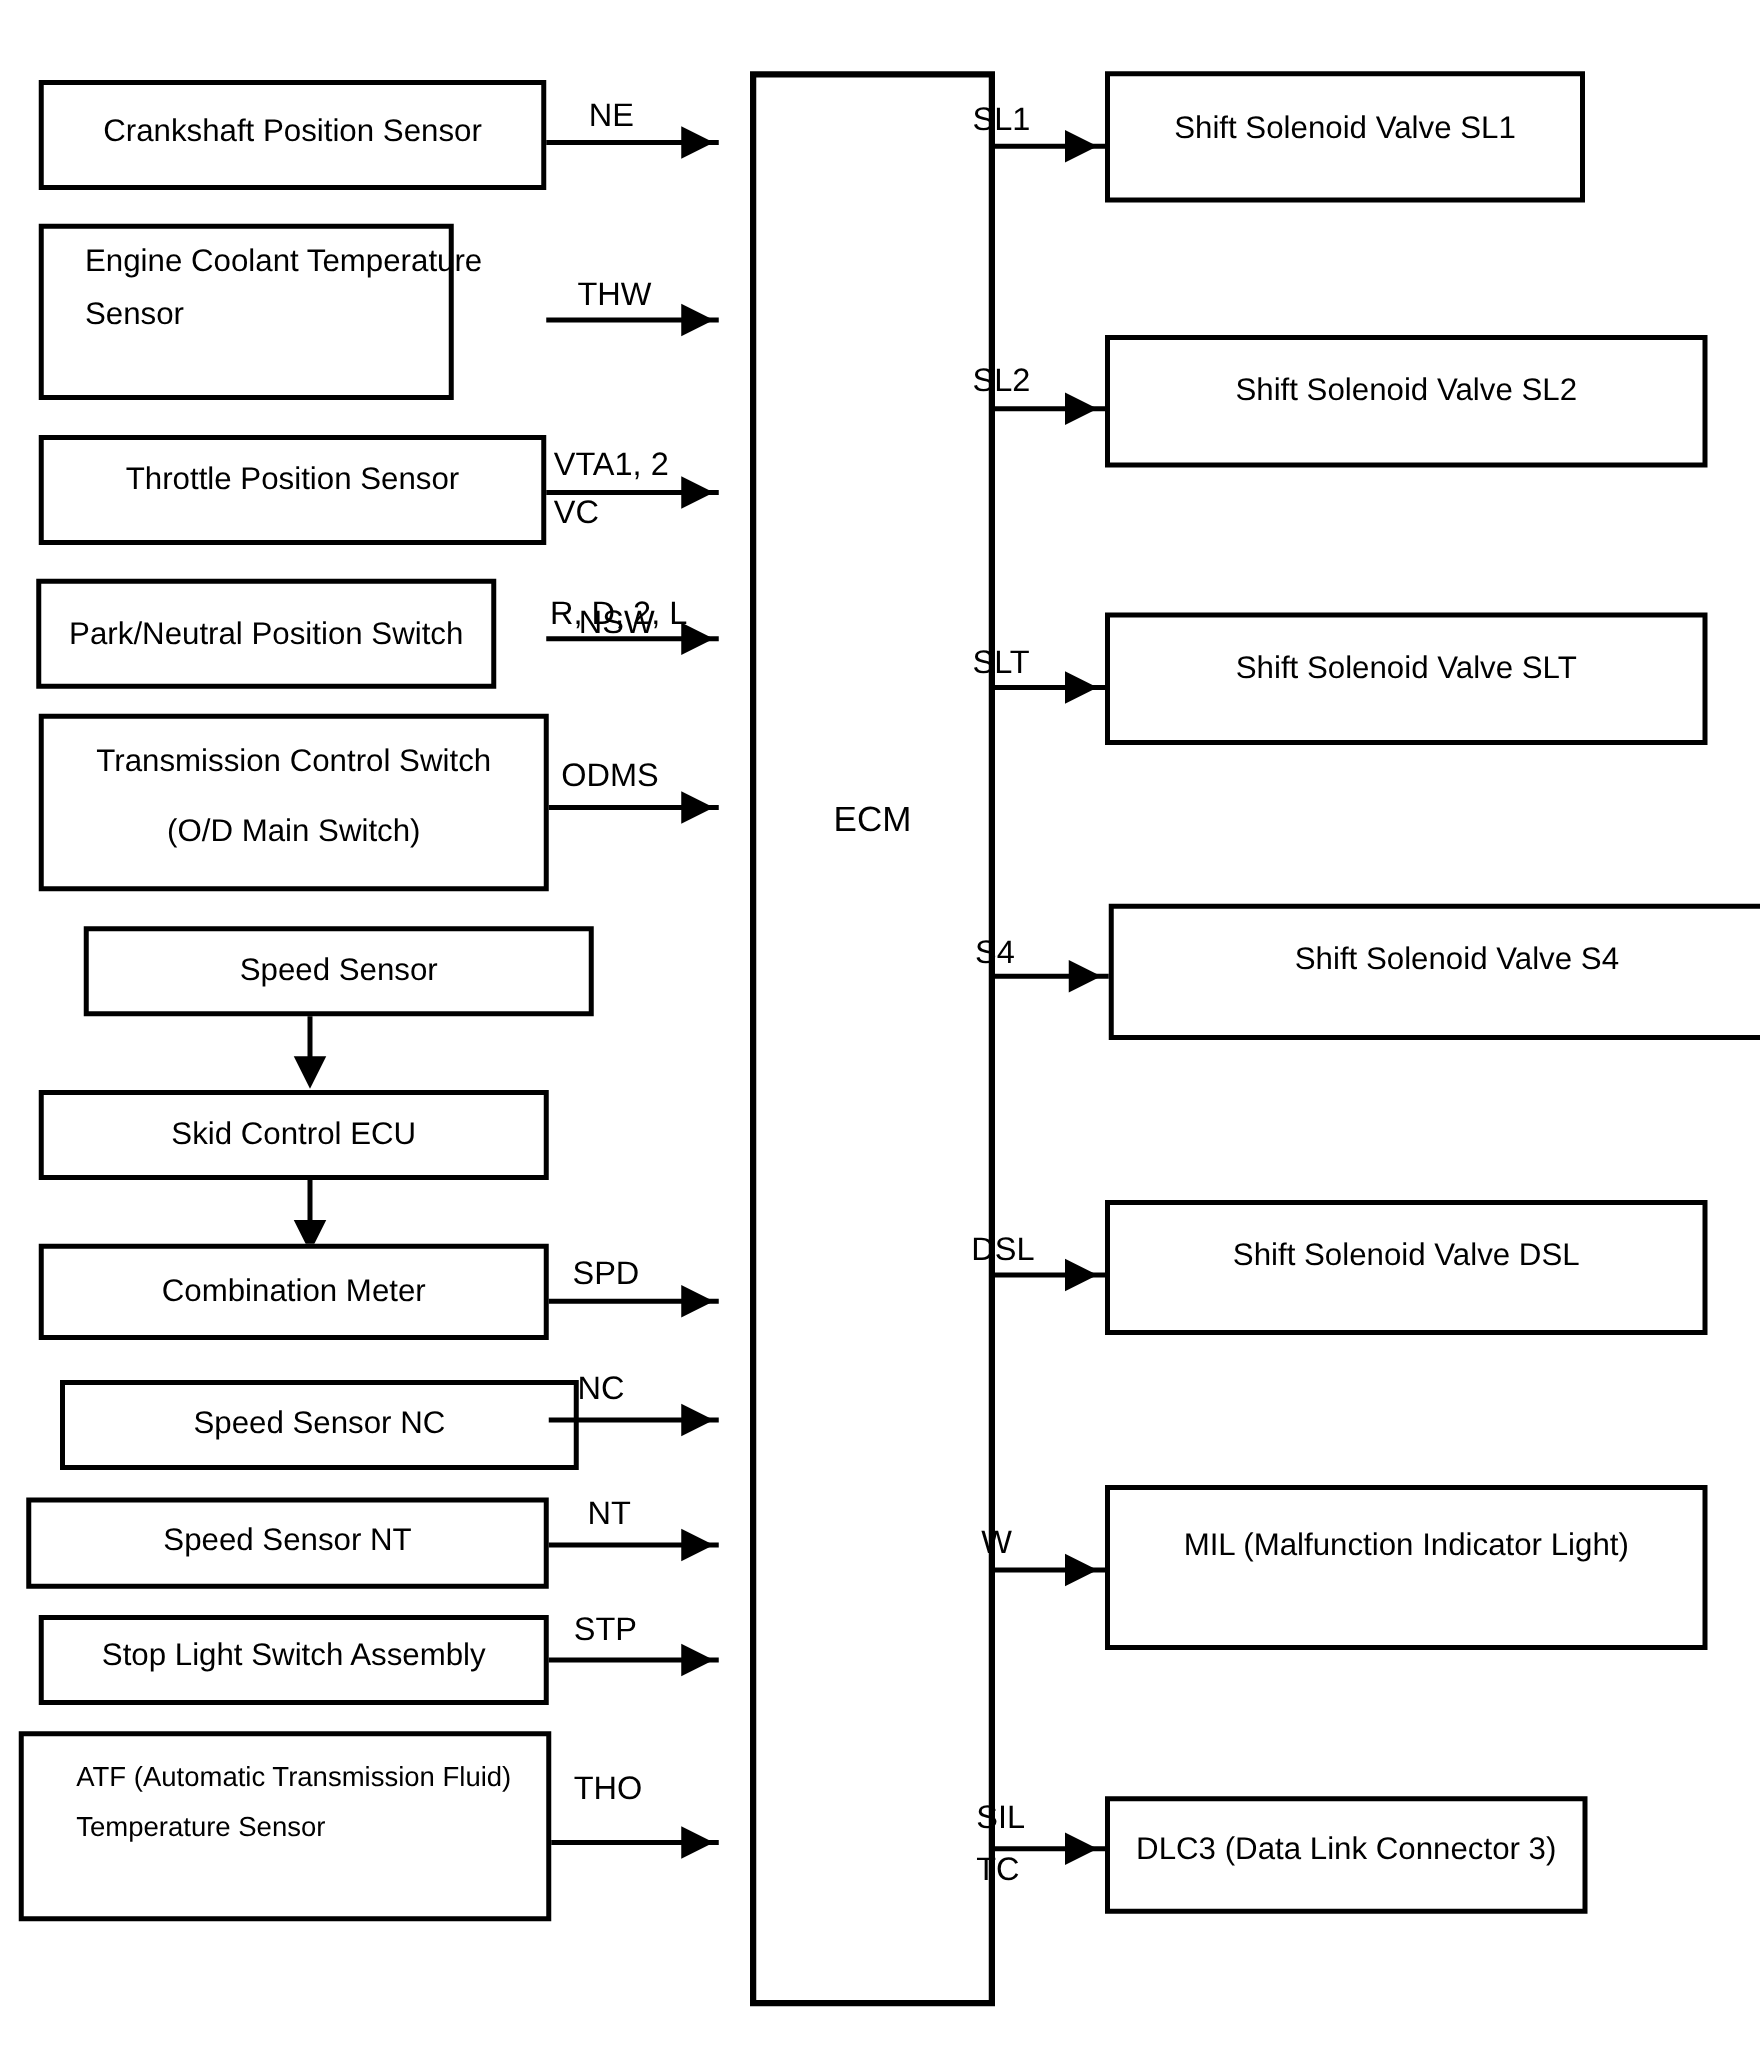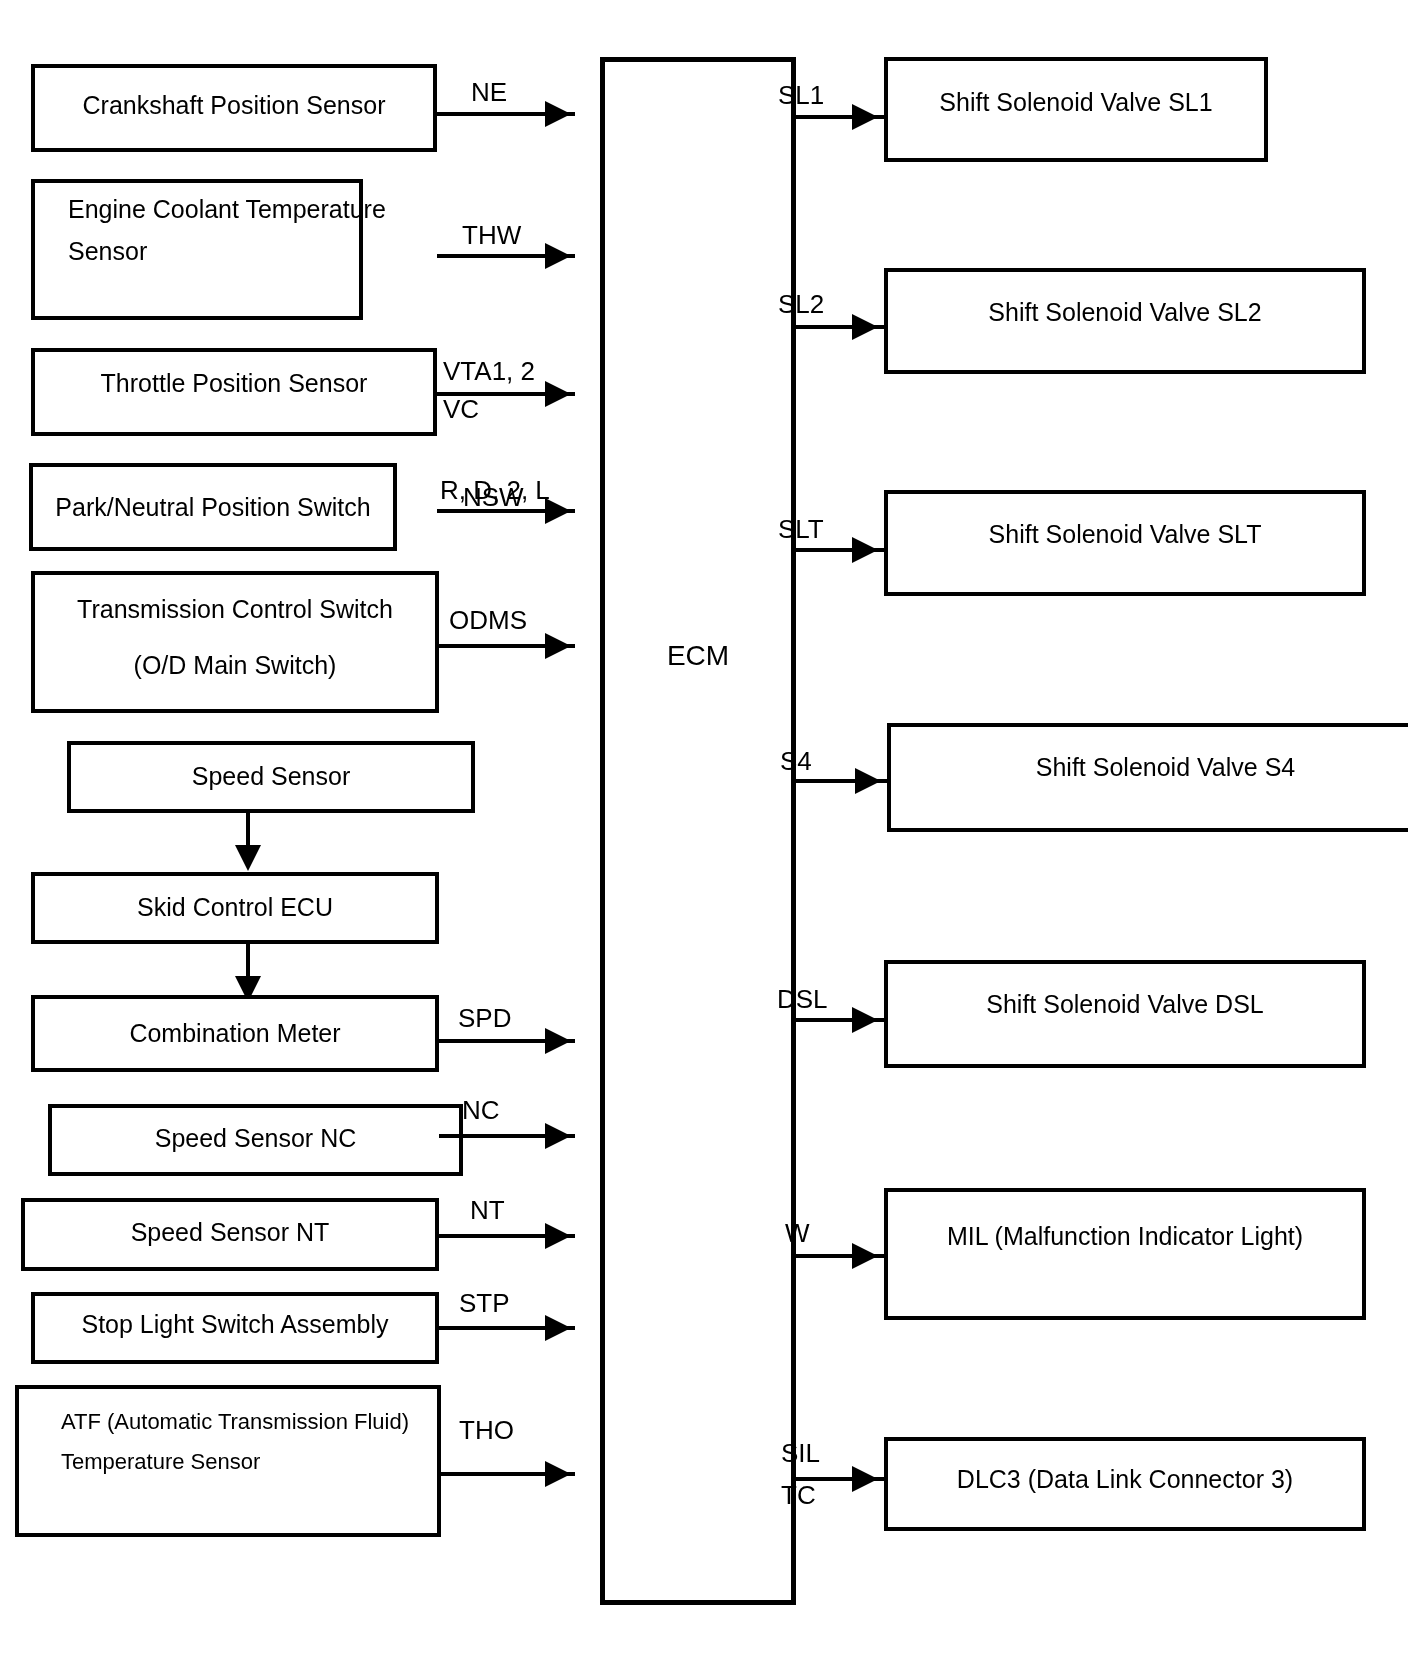--- a/index.html
+++ b/index.html
@@ -153,21 +153,21 @@
   <div class="arrow" style="left:852px;top:1007px;"></div>
   <div class="sig" style="left:777px;top:986px;">DSL</div>
 
   <div class="box" style="left:884px;top:1188px;width:482px;height:132px;">
     <div class="txt" style="top:32px;">MIL (Malfunction Indicator Light)</div>
   </div>
   <div class="hline" style="left:794px;top:1254px;width:90px;"></div>
   <div class="arrow" style="left:852px;top:1243px;"></div>
   <div class="sig" style="left:785px;top:1220px;">W</div>
 
-  <div class="box" style="left:884px;top:1437px;width:482px;height:94px;">
+  <div class="box" style="left:884px;top:1437px;width:386px;height:94px;">
     <div class="txt" style="top:26px;">DLC3 (Data Link Connector 3)</div>
   </div>
   <div class="hline" style="left:794px;top:1477px;width:90px;"></div>
   <div class="arrow" style="left:852px;top:1466px;"></div>
   <div class="sig" style="left:781px;top:1440px;">SIL</div>
   <div class="sig" style="left:781px;top:1482px;">TC</div>
 
 </div>
 
 </body></html>

